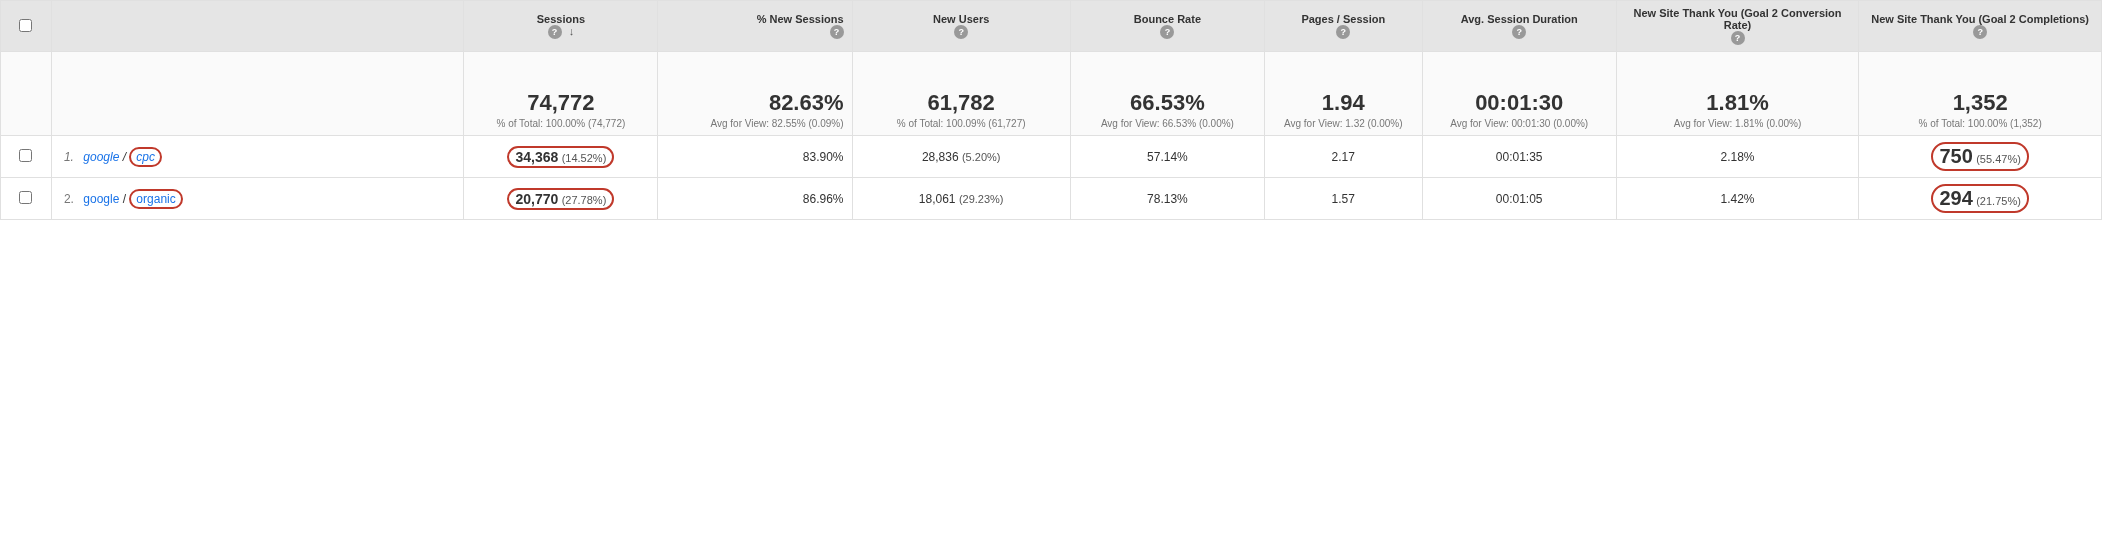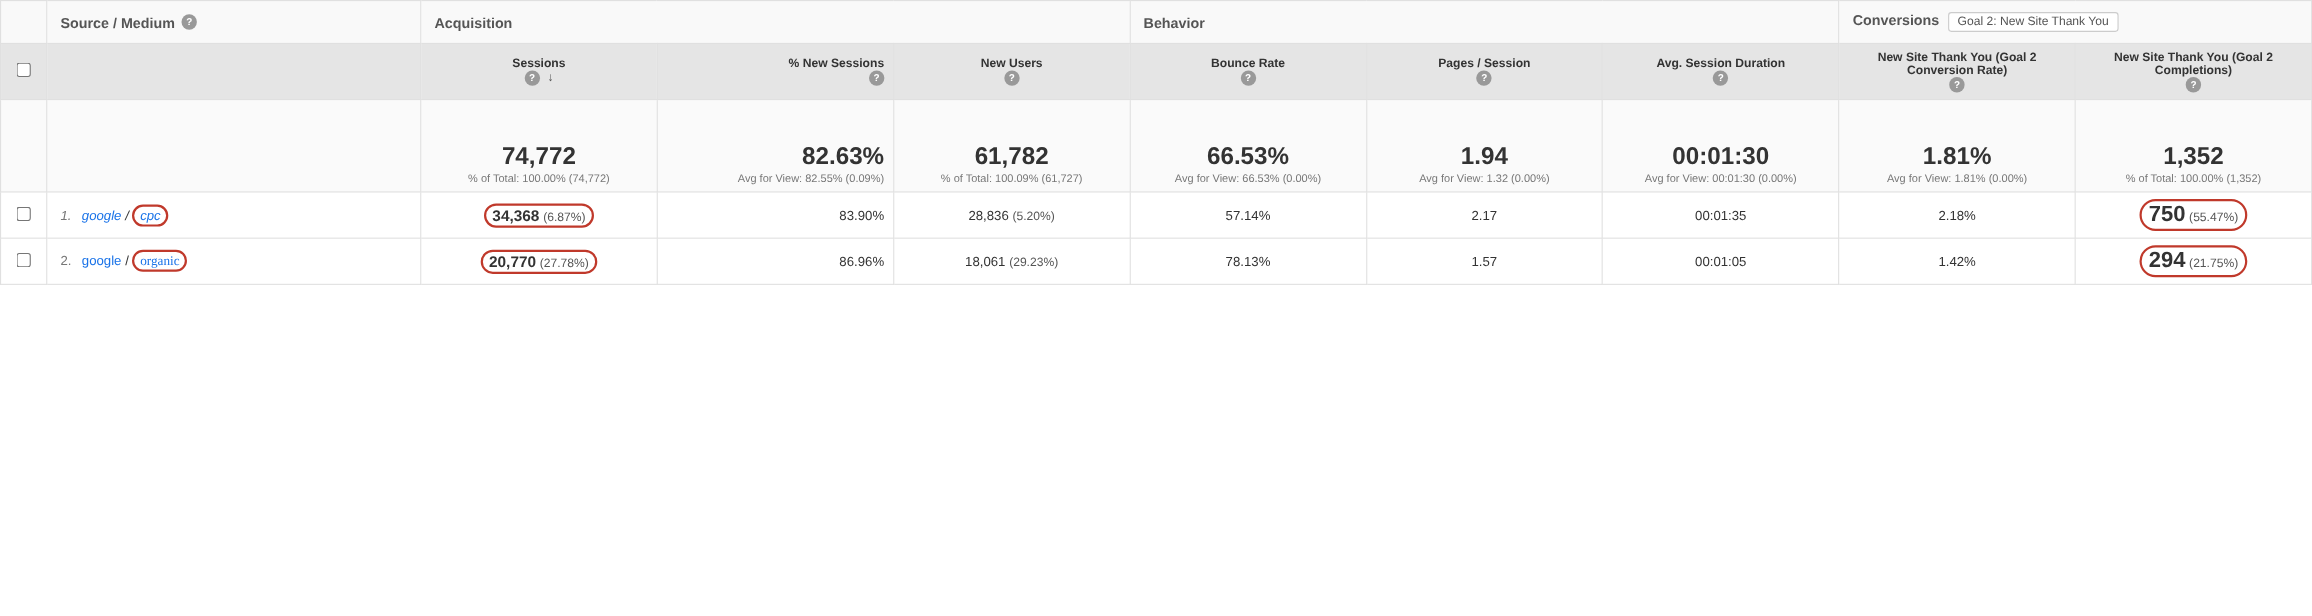--- a/index.html
+++ b/index.html
@@ -147,39 +147,20 @@
       color: #333;
     }
   </style>
 </head>
 <body>
 
 <div class="table-container">
   <table>
 
     <thead>
-      <tr class="section-header">
-        <th class="col-checkbox"></th>
-        <th class="col-source">
-          <div class="source-medium-header">
-            <span>Source / Medium</span>
-            <span class="help-icon">?</span>
-          </div>
-        </th>
-        <th colspan="3" class="acquisition-header">
-          <span>Acquisition</span>
-        </th>
-        <th colspan="3" class="behavior-header">
-          <span>Behavior</span>
-        </th>
-        <th colspan="2" class="conversions-header">
-          <span>Conversions</span>
-          <span class="goal-tab">Goal 2: New Site Thank You</span>
-        </th>
-      </tr>
 
       <tr>
         <th class="col-checkbox">
           <input type="checkbox" style="">
         </th>
         <th class="col-source"></th>
         <th class="col-sessions">
           <span class="col-header-label">Sessions</span>
           <span class="help-icon">?</span>
           <span class="sort-arrow">↓</span>
@@ -259,21 +240,21 @@
     </td>
     <td class="col-source" style="text-align:left; padding-left:12px;font-style:italic;">
       <span class="row-num">1.</span>
       <a href="#" class="link-blue">google</a>
       <span> / </span>
       <a href="#" class="link-blue" style="border: 2px solid #c0392b; border-radius: 12px; padding: 1px 5px;">cpc</a>
     </td>
     <td class="col-sessions">
       <span class="circled">
         <span class="sessions-main">34,368</span>
-        <span class="pct-text"> (6.87%)</span>
+        <span class="pct-text"> (14.52%)</span>
       </span>
     </td>
     <td class="col-new-sessions">
       <span>83.90%</span>
     </td>
     <td class="col-new-users">
       <span>28,836</span>
       <span class="pct-text"> (5.20%)</span>
     </td>
     <td class="col-bounce-rate">
@@ -296,21 +277,21 @@
     </td>
   </tr>
         <tr class="data-row">
     <td class="col-checkbox">
       <input type="checkbox" style="">
     </td>
     <td class="col-source" style="text-align:left; padding-left:12px;">
       <span class="row-num">2.</span>
       <a href="#" class="link-blue">google</a>
       <span> / </span>
-      <a href="#" class="link-blue" style="border: 2px solid #c0392b; border-radius: 12px; padding: 1px 5px; font-family: Liberation Serif, serif;">organic</a>
+      <a href="#" class="link-blue" style="border: 2px solid #c0392b; border-radius: 12px; padding: 1px 5px;">organic</a>
     </td>
     <td class="col-sessions">
       <span class="circled">
         <span class="sessions-main">20,770</span>
         <span class="pct-text"> (27.78%)</span>
       </span>
     </td>
     <td class="col-new-sessions">
       <span>86.96%</span>
     </td>

